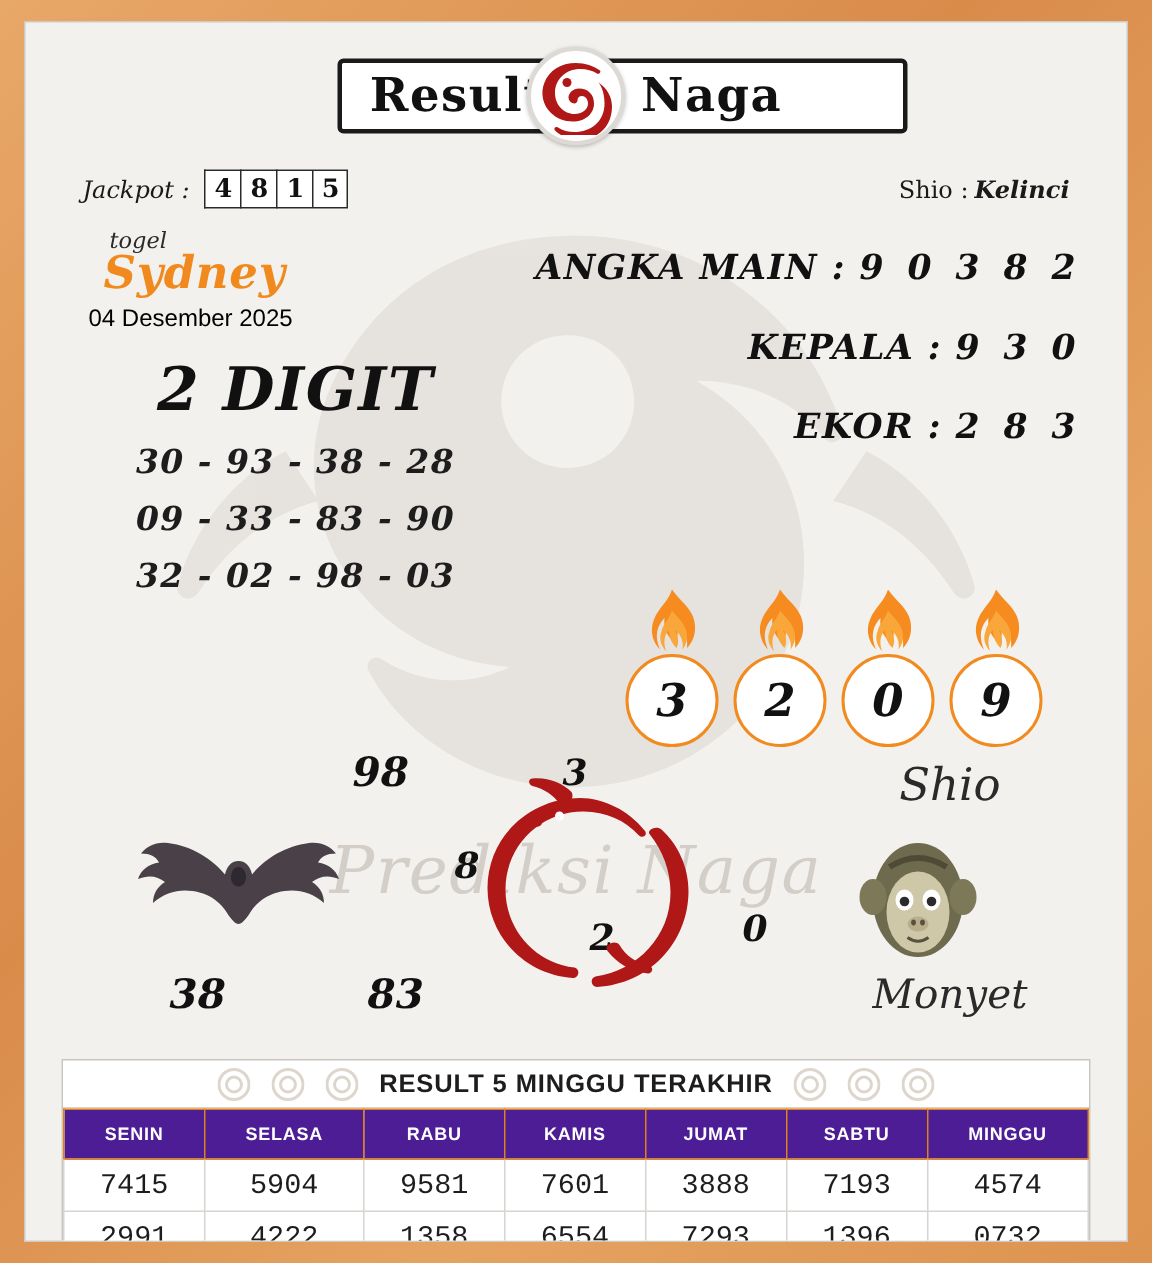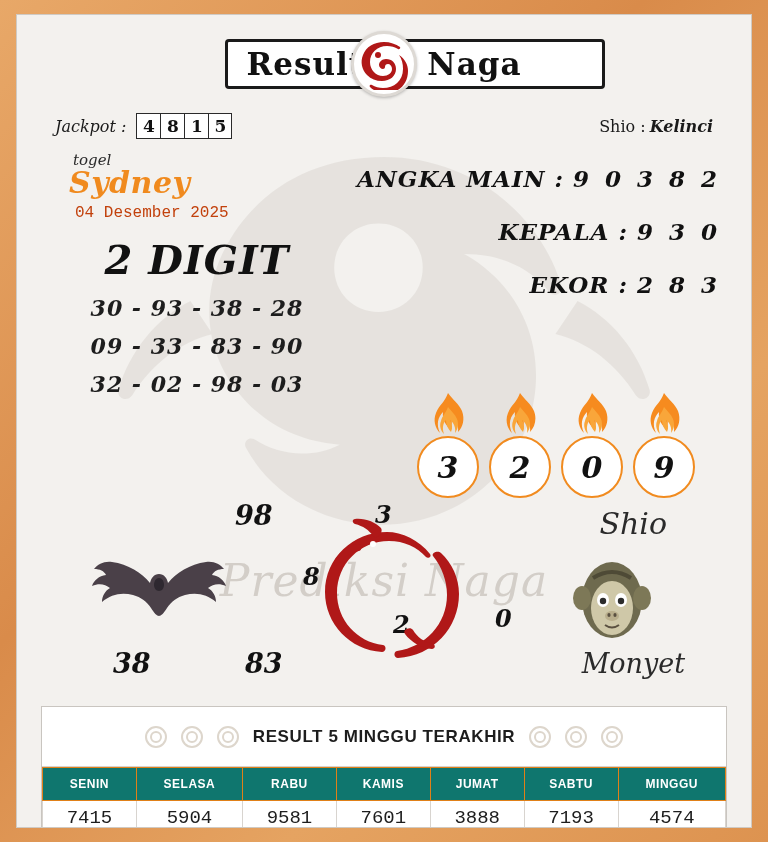--- a/index.html
+++ b/index.html
@@ -134,24 +134,24 @@
     font-family: "DejaVu Serif", serif;
     font-style: italic;
     font-weight: bold;
     font-size: 30px;
     color: #f08a1e;
     margin-left: 22px;
     margin-top: -4px;
     letter-spacing: .5px;
   }
   .tanggal {
-    font-family: Liberation Mono, monospace;
+    font-family: Liberation Sans, sans-serif;
     font-size: 16px;
-    color: #c2410c;
-    margin-left: 28px;
+    color: #000000;
+    margin-left: 12px;
     margin-top: 4px;
   }
   .two-digit {
     font-family: "DejaVu Serif", serif;
     font-weight: bold;
     font-style: italic;
     font-size: 40px;
     color: #111;
     text-align: center;
     margin-top: 14px;
@@ -240,34 +240,34 @@
 
   
   .result-section {
     margin: 6px 24px 0;
     background: #fff;
     border: 1px solid #c9c5c0;
   }
   .rs-title-bar {
     display: flex; align-items: center; justify-content: center;
     gap: 14px;
-    height: 60px;
+    height: 32px;
     border-bottom: 1px solid #d6d2cd;
   }
   .rs-title {
     font-family: "Liberation Sans", sans-serif;
     font-weight: bold;
     font-size: 17px;
     color: #1d1d1d;
     letter-spacing: .6px;
   }
   .coin { width: 22px; height: 22px; }
   table { border-collapse: collapse; width: 100%; }
   th {
-    background: #0f766e;
+    background: #4c1d95;
     color: #fff;
     font-family: "Liberation Sans", sans-serif;
     font-weight: bold;
     font-size: 12px;
     letter-spacing: .5px;
     padding: 9px 0;
     border: 1px solid #e08018;
   }
   td {
     text-align: center;
@@ -464,19 +464,28 @@
         <tbody>
           <tr>
             <td>7415</td>
             <td>5904</td>
             <td>9581</td>
             <td>7601</td>
             <td>3888</td>
             <td>7193</td>
             <td>4574</td>
           </tr>
+          <tr>
+            <td>2991</td>
+            <td>4222</td>
+            <td>1358</td>
+            <td>6554</td>
+            <td>7293</td>
+            <td>1396</td>
+            <td>0732</td>
+          </tr>
 
         </tbody>
       </table>
     </div>
 
   </div>
 </div>
 
 </body></html>

